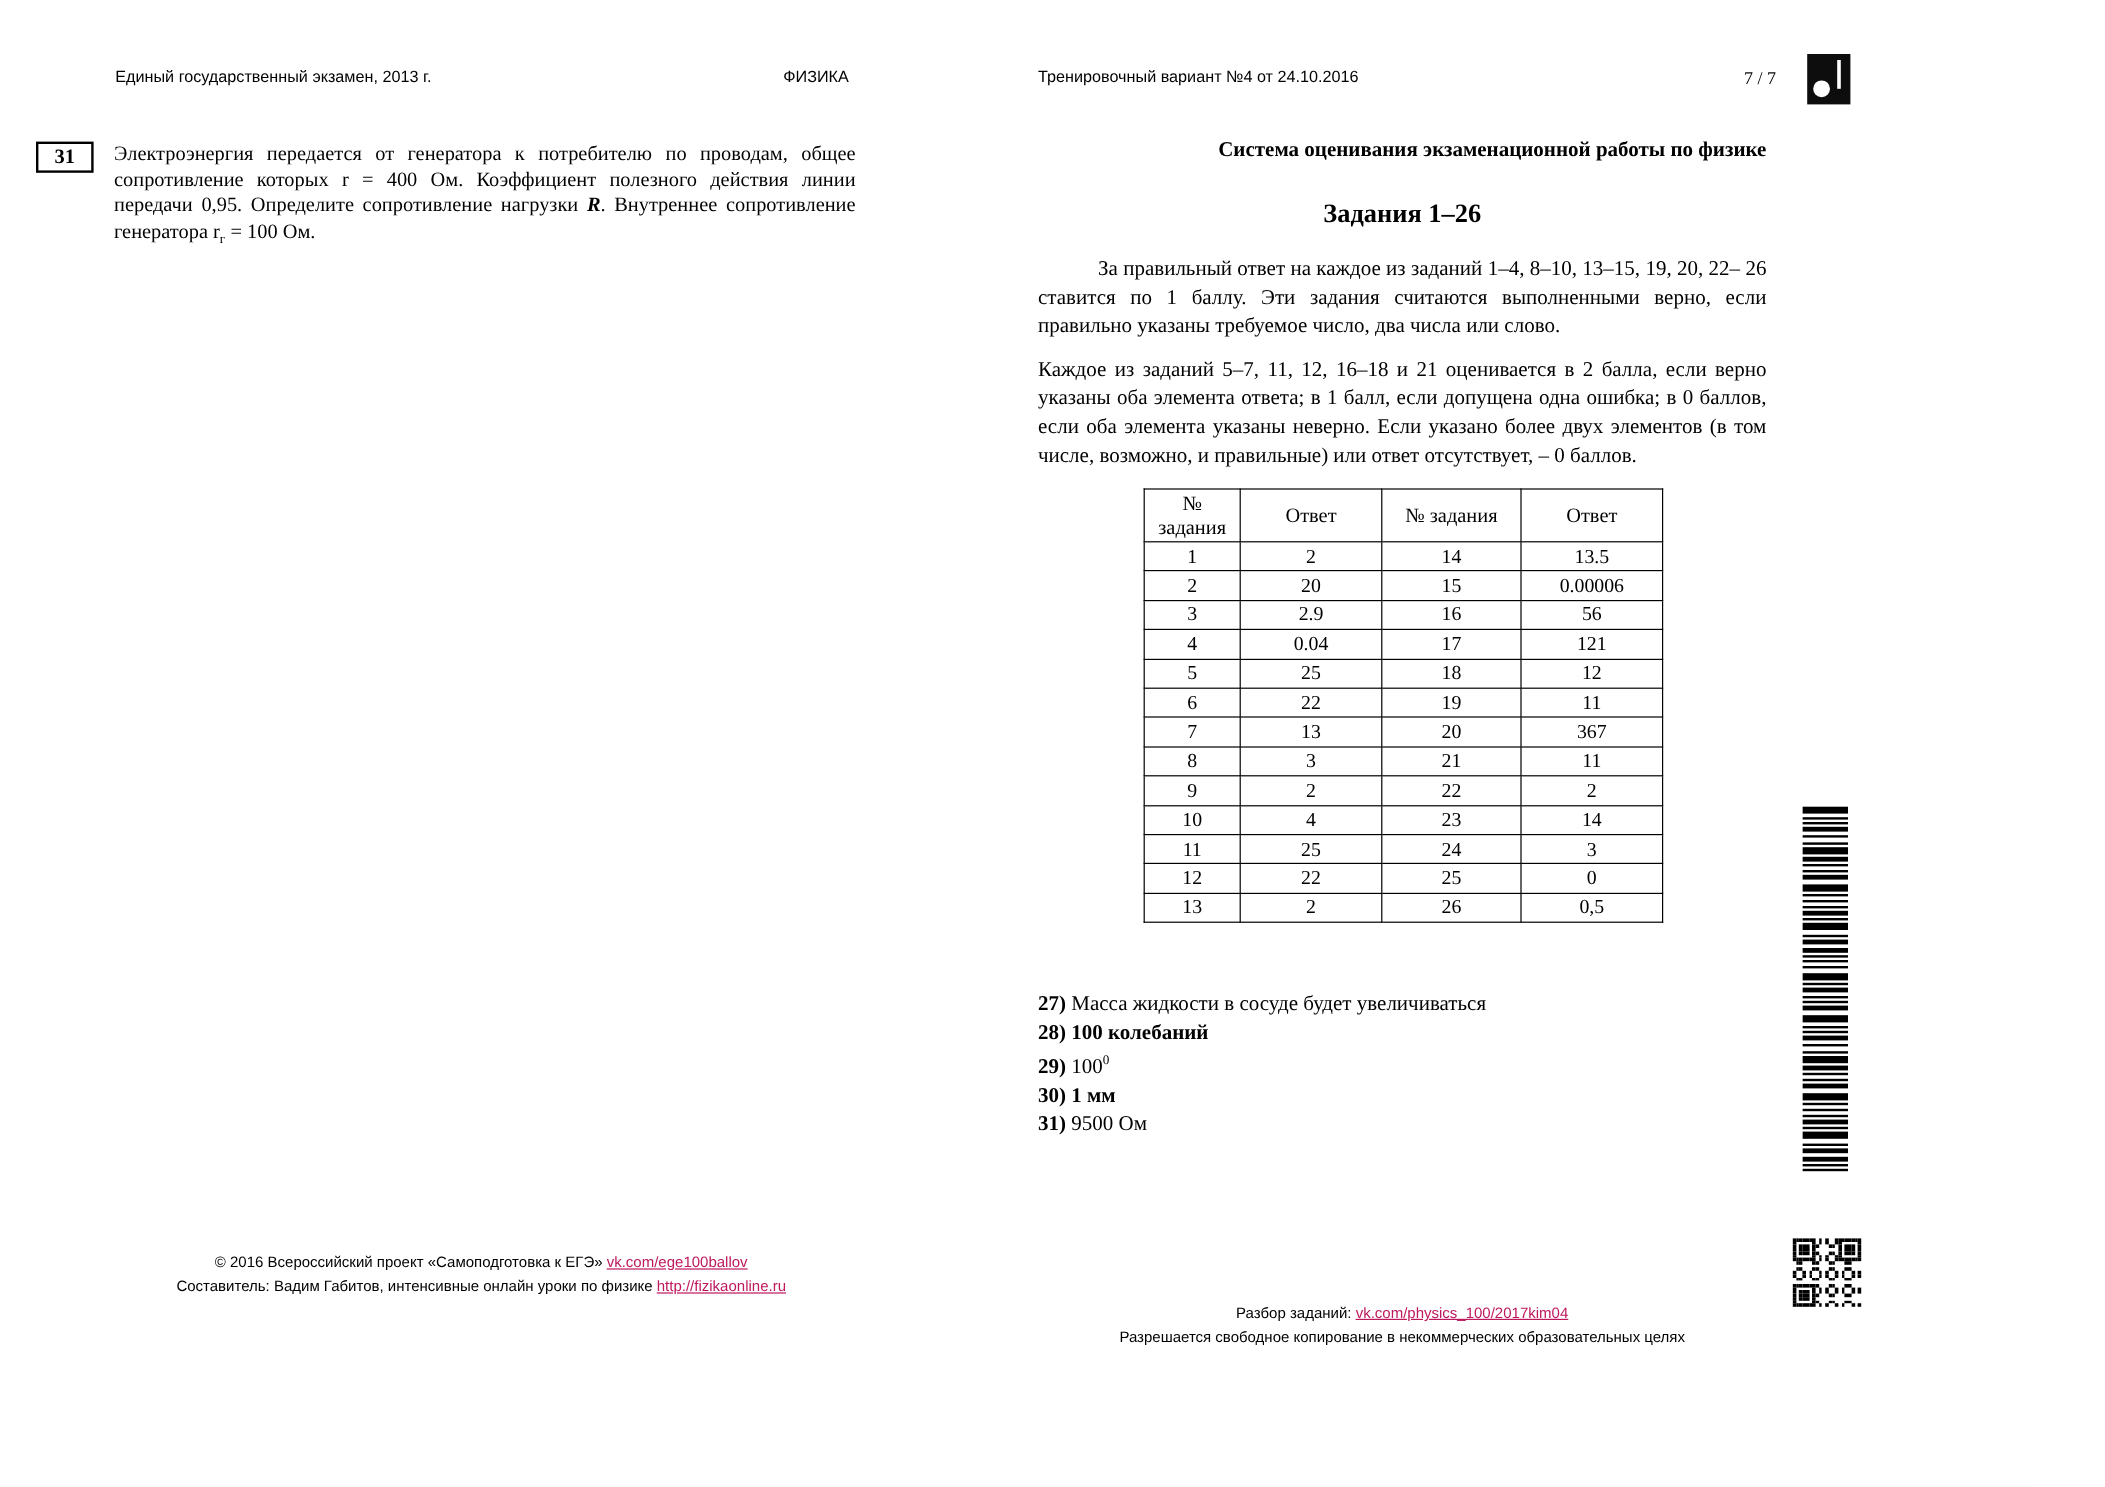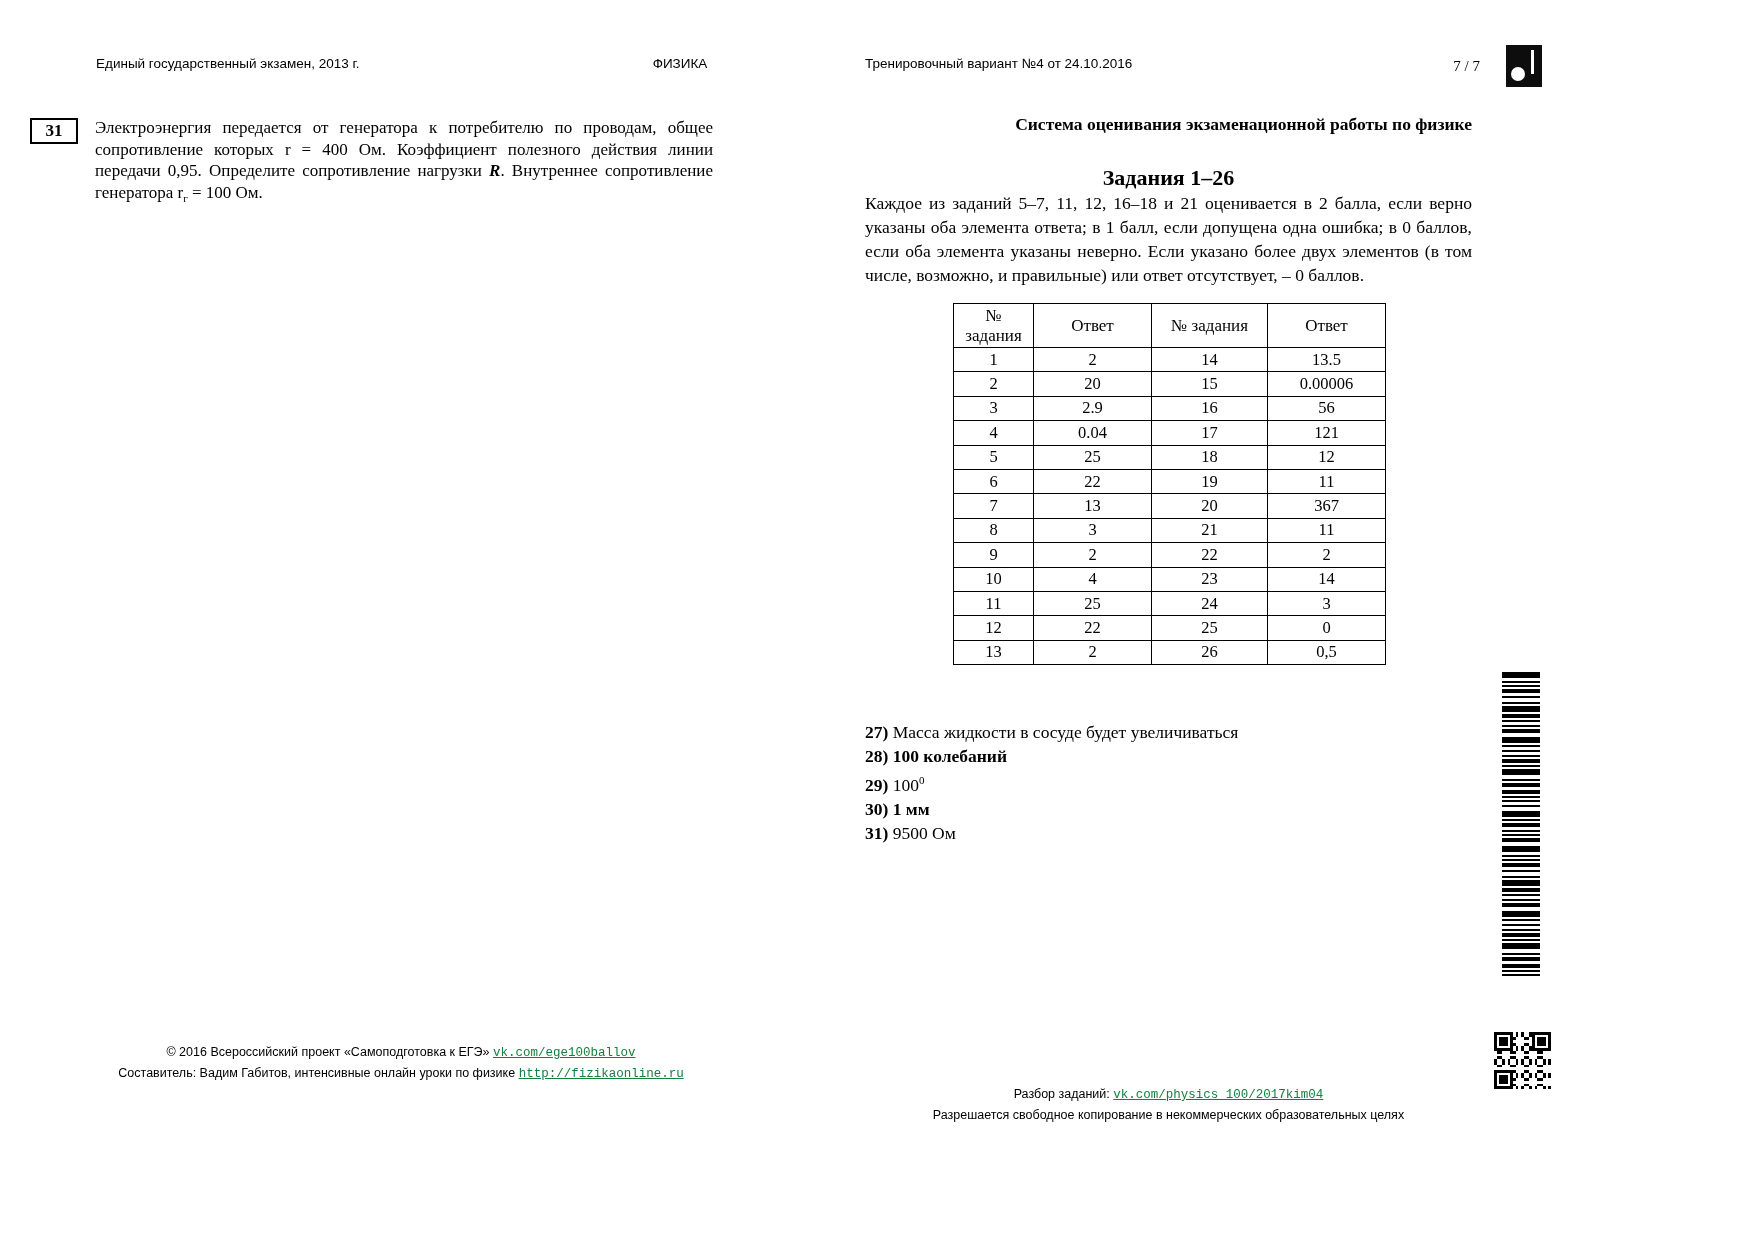--- a/index.html
+++ b/index.html
@@ -28,21 +28,21 @@
     position:absolute; left:95px; top:117px; width:618px;
     font-size:17px; line-height:21.5px; text-align:justify;
   }
   .problem-text .rsym { font-weight:bold; font-style:italic; }
   .problem-text sub { font-size:11px; }
 
   
   .right-col { position:absolute; left:865px; top:108px; width:607px; }
   .rc-title { text-align:right; font-weight:bold; font-size:17.5px; margin-top:6px; }
   .rc-subtitle { text-align:center; font-weight:bold; font-size:22px; margin-top:30px; }
-  .rc-para { font-size:17.5px; line-height:24px; text-align:justify; margin-top:0; }
+  .rc-para { font-size:17.5px; line-height:24px; text-align:justify; margin-top:12px; }
   .rc-para.first { margin-top:20px; text-indent:50px; }
 
   table.answers {
     border-collapse:collapse; margin:16px 0 0 88px;
   }
   table.answers th, table.answers td {
     border:1px solid #000; text-align:center; vertical-align:middle;
     font-size:16.5px; font-weight:normal; padding:0 4px;
   }
   table.answers th { height:44px; font-size:17px; }
@@ -64,21 +64,21 @@
     display:grid; grid-template-columns:repeat(21,1fr); grid-template-rows:repeat(21,1fr);
     background:#fff;
   }
   .qr i { display:block; }
   .qr i.b { background:#000; }
 
   
   .footer { position:absolute; font-family:"Liberation Sans", sans-serif; font-size:12.5px; line-height:19.5px; text-align:center; color:#000; }
   .footer-left  { left:95px;  top:1043px; width:612px; }
   .footer-right { left:865px; top:1085px; width:607px; }
-  .footer a { color:#15803d; text-decoration:underline; cursor:pointer;font-family:Liberation Mono, monospace; }
+  .footer a { color:#be185d; text-decoration:underline; cursor:pointer; }
 </style>
 </head>
 <body>
 
 <div class="page">
 
   <div class="hdr hdr-left">Единый государственный экзамен, 2013 г.</div>
   <div class="hdr hdr-center">ФИЗИКА</div>
   <div class="hdr hdr-right">Тренировочный вариант №4 от 24.10.2016</div>
   <div class="hdr hdr-page">7 / 7</div>
@@ -86,20 +86,21 @@
     <span class="logo-slit"></span>
     <span class="logo-circle"></span>
   </div>
 
   <div class="pnum-box">31</div>
   <p class="problem-text"><span>Электроэнергия передается от генератора к потребителю по проводам, общее сопротивление которых r = 400 Ом. Коэффициент полезного действия линии передачи 0,95. Определите сопротивление нагрузки </span><span class="rsym">R</span><span>. Внутреннее сопротивление генератора r</span><sub>г</sub><span> = 100 Ом.</span></p>
 
   <div class="right-col">
     <div class="rc-title">Система оценивания экзаменационной работы по физике</div>
     <div class="rc-subtitle">Задания 1–26</div>
+    <p class="rc-para first">За правильный ответ на каждое из заданий 1–4, 8–10, 13–15, 19, 20, 22– 26 ставится по 1 баллу. Эти задания считаются выполненными верно, если правильно указаны требуемое число, два числа или слово.</p>
     <p class="rc-para">Каждое из заданий 5–7, 11, 12, 16–18 и 21 оценивается в 2 балла, если верно указаны оба элемента ответа; в 1 балл, если допущена одна ошибка; в 0 баллов, если оба элемента указаны неверно. Если указано более двух элементов (в том числе, возможно, и правильные) или ответ отсутствует, – 0 баллов.</p>
 
     <table class="answers">
       <thead>
         <tr>
           <th class="c1">№ задания</th>
           <th class="c2">Ответ</th>
           <th class="c3">№ задания</th>
           <th class="c4">Ответ</th>
         </tr>

